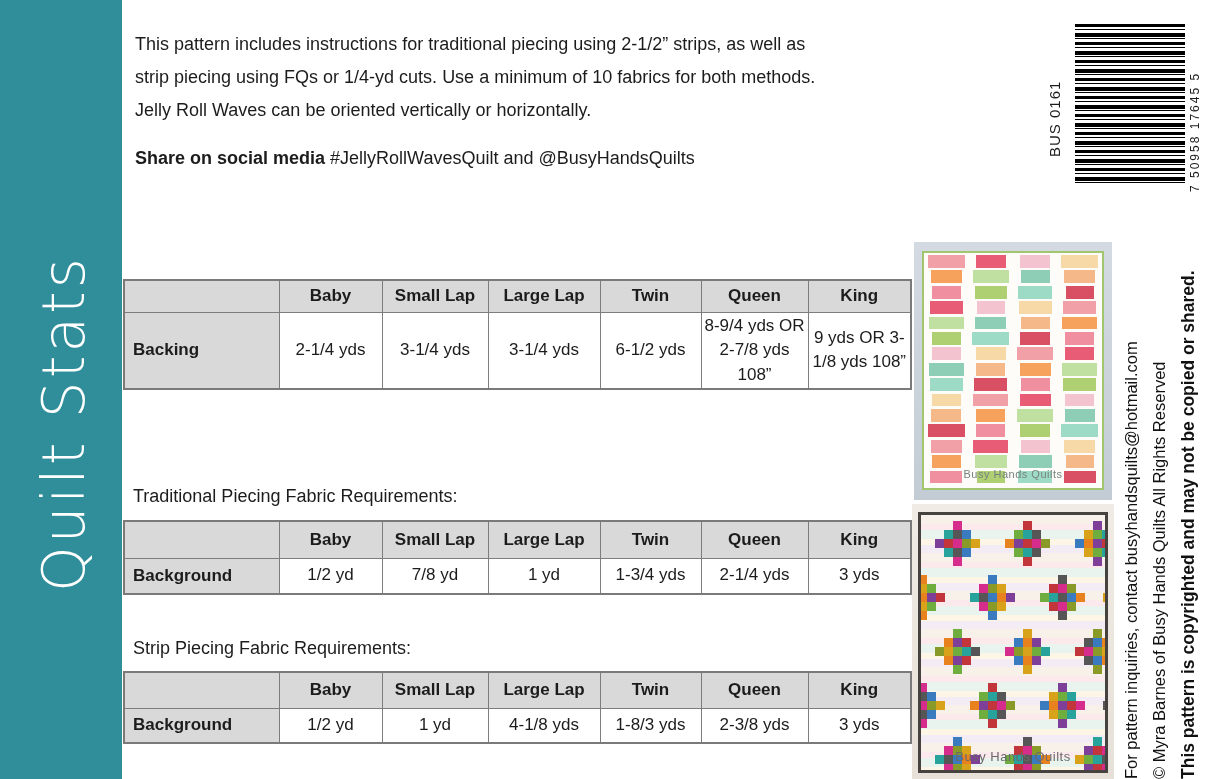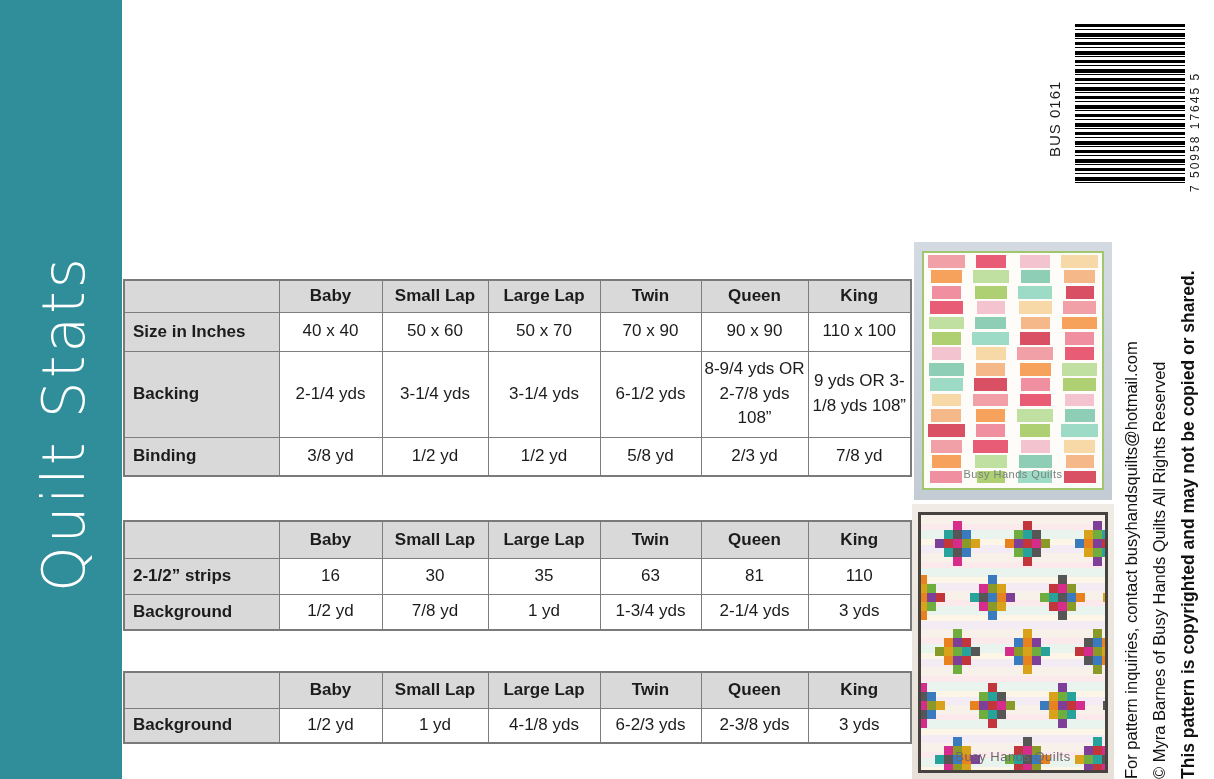--- a/index.html
+++ b/index.html
@@ -87,20 +87,24 @@
 </head>
 <body>
 
 <div class="page">
 
   <div class="sidebar">
     <div class="sidebar-label">Quilt Stats</div>
   </div>
 
   <div class="intro">
+    <p>This pattern includes instructions for traditional piecing using 2-1/2” strips, as well as
+strip piecing using FQs or 1/4-yd cuts.  Use a minimum of 10 fabrics for both methods.
+Jelly Roll Waves can be oriented vertically or horizontally.</p>
+    <p class="share"><b>Share on social media</b><span> #JellyRollWavesQuilt and @BusyHandsQuilts</span></p>
   </div>
 
   <div class="barcode-wrap">
     <div class="barcode-sku">BUS 0161</div>
     <div class="barcode-bars"></div>
     <div class="barcode-number">7 50958 17645 5</div>
   </div>
 
   <table class="tbl" id="table0">
     <colgroup>
@@ -118,49 +122,32 @@
           <th class="">Baby</th>
           <th class="">Small Lap</th>
           <th class="">Large Lap</th>
           <th class="">Twin</th>
           <th class="">Queen</th>
           <th class="">King</th>
         </tr>
       </thead>
       <tbody>
         <tr>
-          <th class="rowlabel">Size in Inches</th>
-          <td>40 x 40</td>
-          <td>50 x 60</td>
-          <td>50 x 70</td>
-          <td>70 x 90</td>
-          <td>90 x 90</td>
-          <td>110 x 100</td>
-        </tr>
-        <tr>
           <th class="rowlabel">Backing</th>
           <td>2-1/4 yds</td>
           <td>3-1/4 yds</td>
           <td>3-1/4 yds</td>
           <td>6-1/2 yds</td>
           <td>8-9/4 yds OR 2-7/8 yds 108”</td>
           <td>9 yds OR 3-1/8 yds 108”</td>
         </tr>
-        <tr>
-          <th class="rowlabel">Binding</th>
-          <td>3/8 yd</td>
-          <td>1/2 yd</td>
-          <td>1/2 yd</td>
-          <td>5/8 yd</td>
-          <td>2/3 yd</td>
-          <td>7/8 yd</td>
-        </tr>
       </tbody>
   </table>
 
+  <div class="tbl-title" id="title1">Traditional Piecing Fabric Requirements:</div>
   <table class="tbl" id="table1">
     <colgroup>
         <col style="width:155px">
         <col style="width:103px">
         <col style="width:106px">
         <col style="width:112px">
         <col style="width:101px">
         <col style="width:107px">
         <col style="width:103px">
       </colgroup>
@@ -170,40 +157,32 @@
           <th class="">Baby</th>
           <th class="">Small Lap</th>
           <th class="">Large Lap</th>
           <th class="">Twin</th>
           <th class="">Queen</th>
           <th class="">King</th>
         </tr>
       </thead>
       <tbody>
         <tr>
-          <th class="rowlabel">2-1/2” strips</th>
-          <td>16</td>
-          <td>30</td>
-          <td>35</td>
-          <td>63</td>
-          <td>81</td>
-          <td>110</td>
-        </tr>
-        <tr>
           <th class="rowlabel">Background</th>
           <td>1/2 yd</td>
           <td>7/8 yd</td>
           <td>1 yd</td>
           <td>1-3/4 yds</td>
           <td>2-1/4 yds</td>
           <td>3 yds</td>
         </tr>
       </tbody>
   </table>
 
+  <div class="tbl-title" id="title2">Strip Piecing Fabric Requirements:</div>
   <table class="tbl" id="table2">
     <colgroup>
         <col style="width:155px">
         <col style="width:103px">
         <col style="width:106px">
         <col style="width:112px">
         <col style="width:101px">
         <col style="width:107px">
         <col style="width:103px">
       </colgroup>
@@ -217,21 +196,21 @@
           <th class="">Queen</th>
           <th class="">King</th>
         </tr>
       </thead>
       <tbody>
         <tr>
           <th class="rowlabel">Background</th>
           <td>1/2 yd</td>
           <td>1 yd</td>
           <td>4-1/8 yds</td>
-          <td>6-2/3 yds</td>
+          <td>1-8/3 yds</td>
           <td>2-3/8 yds</td>
           <td>3 yds</td>
         </tr>
       </tbody>
   </table>
 
   <div class="photo" id="photo1">
     <div class="quilt" id="quilt1">
 
     <div class="strip" style="left: 3.5px; top: 2px; width: 37.5px; height: 12.9px; background: rgb(242, 160, 168);"></div>

